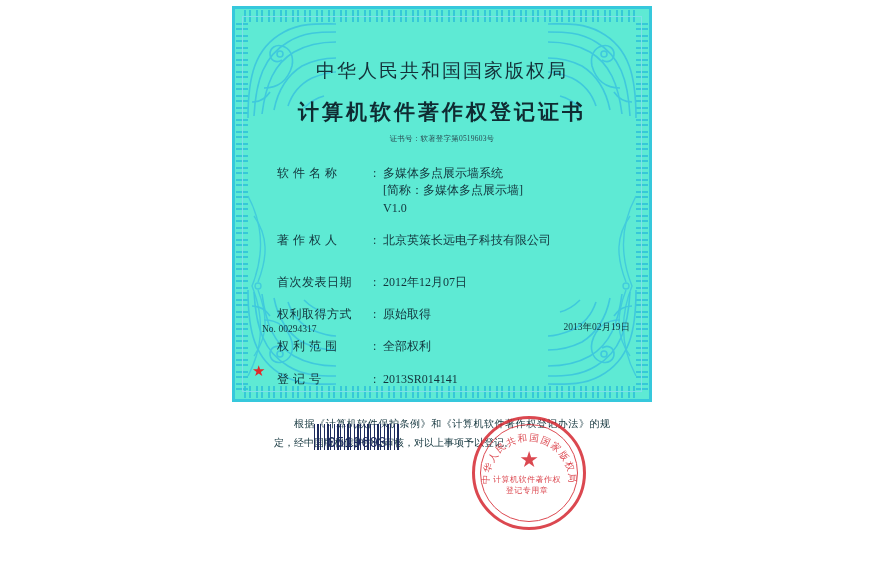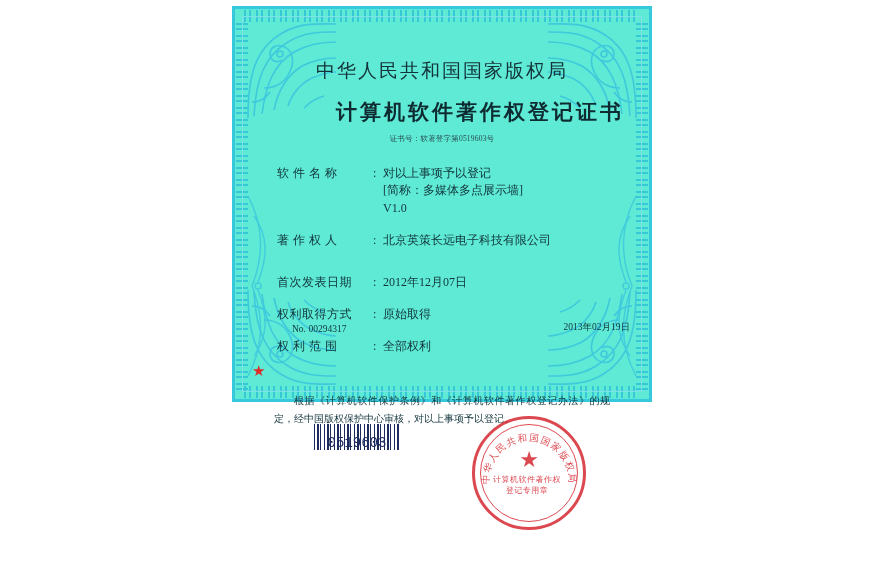--- a/index.html
+++ b/index.html
@@ -98,21 +98,21 @@
 
   .title-main {
     text-align: center;
     font-size: 19px;
     letter-spacing: 2px;
     color: #14323a;
     font-family: "Liberation Serif", serif;
     margin-bottom: 14px;
   }
   .title-sub {
-    text-align: right;
+    text-align: center;
     font-size: 21px;
     font-weight: bold;
     letter-spacing: 3px;
     color: #0f2b32;
     margin-bottom: 8px;
   }
   .cert-no {
     text-align: center;
     font-size: 7.5px;
     color: #2a4a52;
@@ -226,21 +226,20 @@
     letter-spacing: 1.5px;
   }
 
   .footer-left {
     position: absolute;
     left: 30px;
     bottom: 68px;
     font-size: 9.5px;
     color: #12343c;
     font-family: "Liberation Serif", serif;
-    margin-left: 30px;
   }
   .footer-right {
     position: absolute;
     right: 22px;
     bottom: 68px;
     font-size: 9.5px;
     color: #12343c;
   }
 
   .red-star-bl {
@@ -337,21 +336,21 @@
     <div class="title-main">中华人民共和国国家版权局</div>
     <div class="title-sub">计算机软件著作权登记证书</div>
     <div class="cert-no">证书号：软著登字第0519603号</div>
 
     <table class="fields">
       <tbody>
           <tr>
         <td class="label">软 件 名 称</td>
         <td class="colon">:</td>
         <td class="value">
-          <span class="sub-line">对以上事项予以登记</span>
+          <span class="sub-line">多媒体多点展示墙系统</span>
           <span class="sub-line">[简称：多媒体多点展示墙]</span>
           <span class="sub-line">V1.0</span>
         </td>
       </tr>
       <tr class="gap-row">
             <td colspan="3"></td>
           </tr>
       <tr>
         <td class="label">著 作 权 人</td>
         <td class="colon">:</td>
@@ -380,20 +379,25 @@
             <td colspan="3"></td>
           </tr>
       <tr>
         <td class="label">权 利 范 围</td>
         <td class="colon">:</td>
         <td class="value">全部权利</td>
       </tr>
       <tr class="gap-row">
             <td colspan="3"></td>
           </tr>
+      <tr>
+        <td class="label">登 记 号</td>
+        <td class="colon">:</td>
+        <td class="value">2013SR014141</td>
+      </tr>
     </tbody>
       </table>
 
     <div class="legal">根据《计算机软件保护条例》和《计算机软件著作权登记办法》的规定，经中国版权保护中心审核，对以上事项予以登记。</div>
   </div>
 
   <div class="barcode"></div>
   <div class="barcode-num">0519603</div>
 
   <div class="seal">

